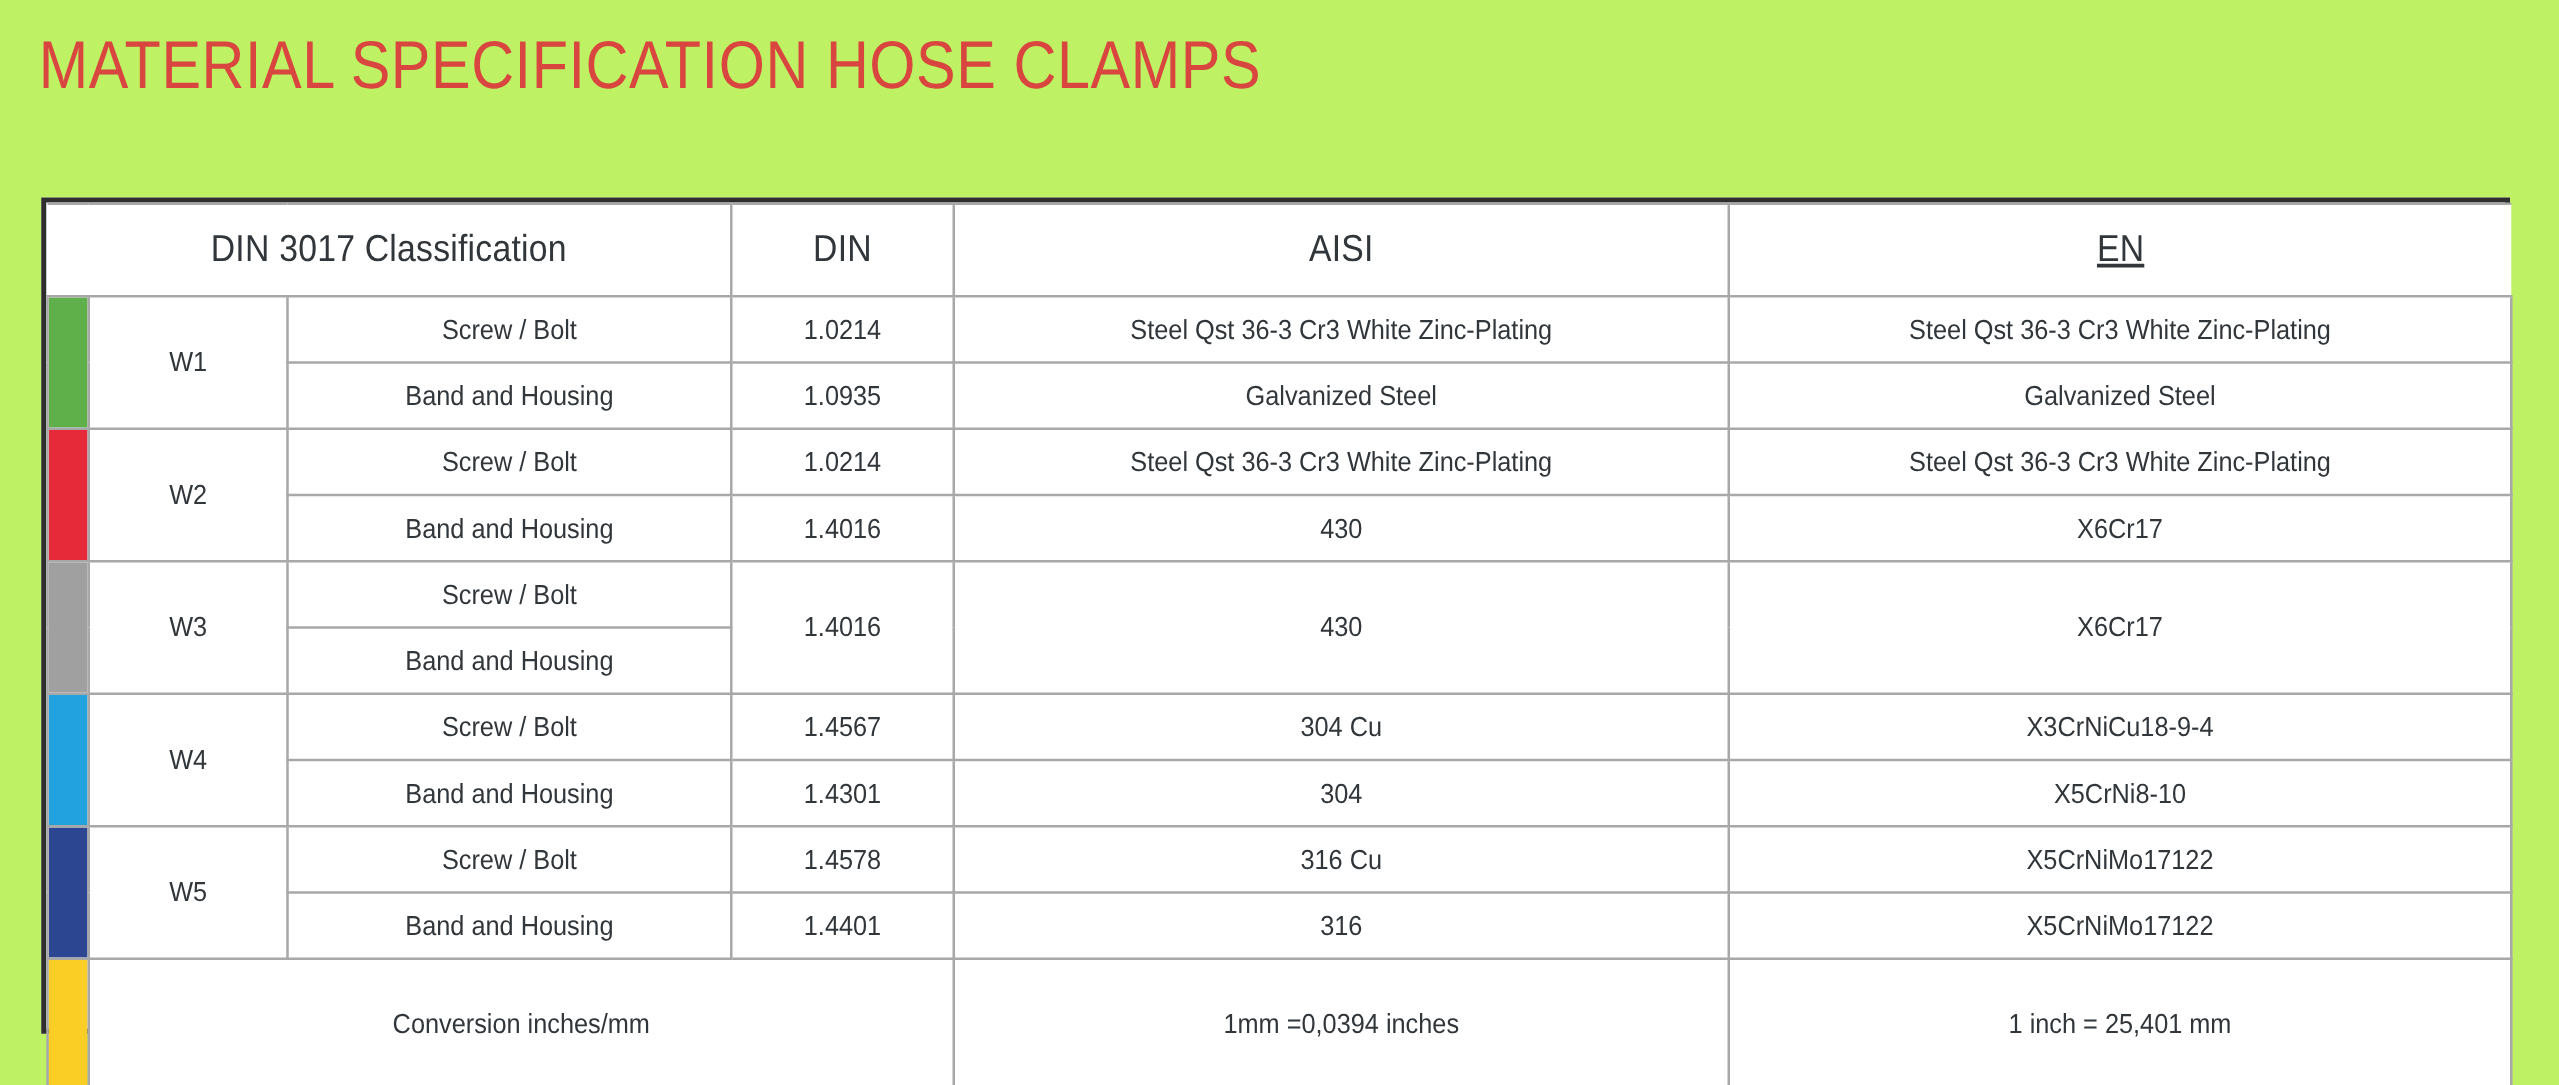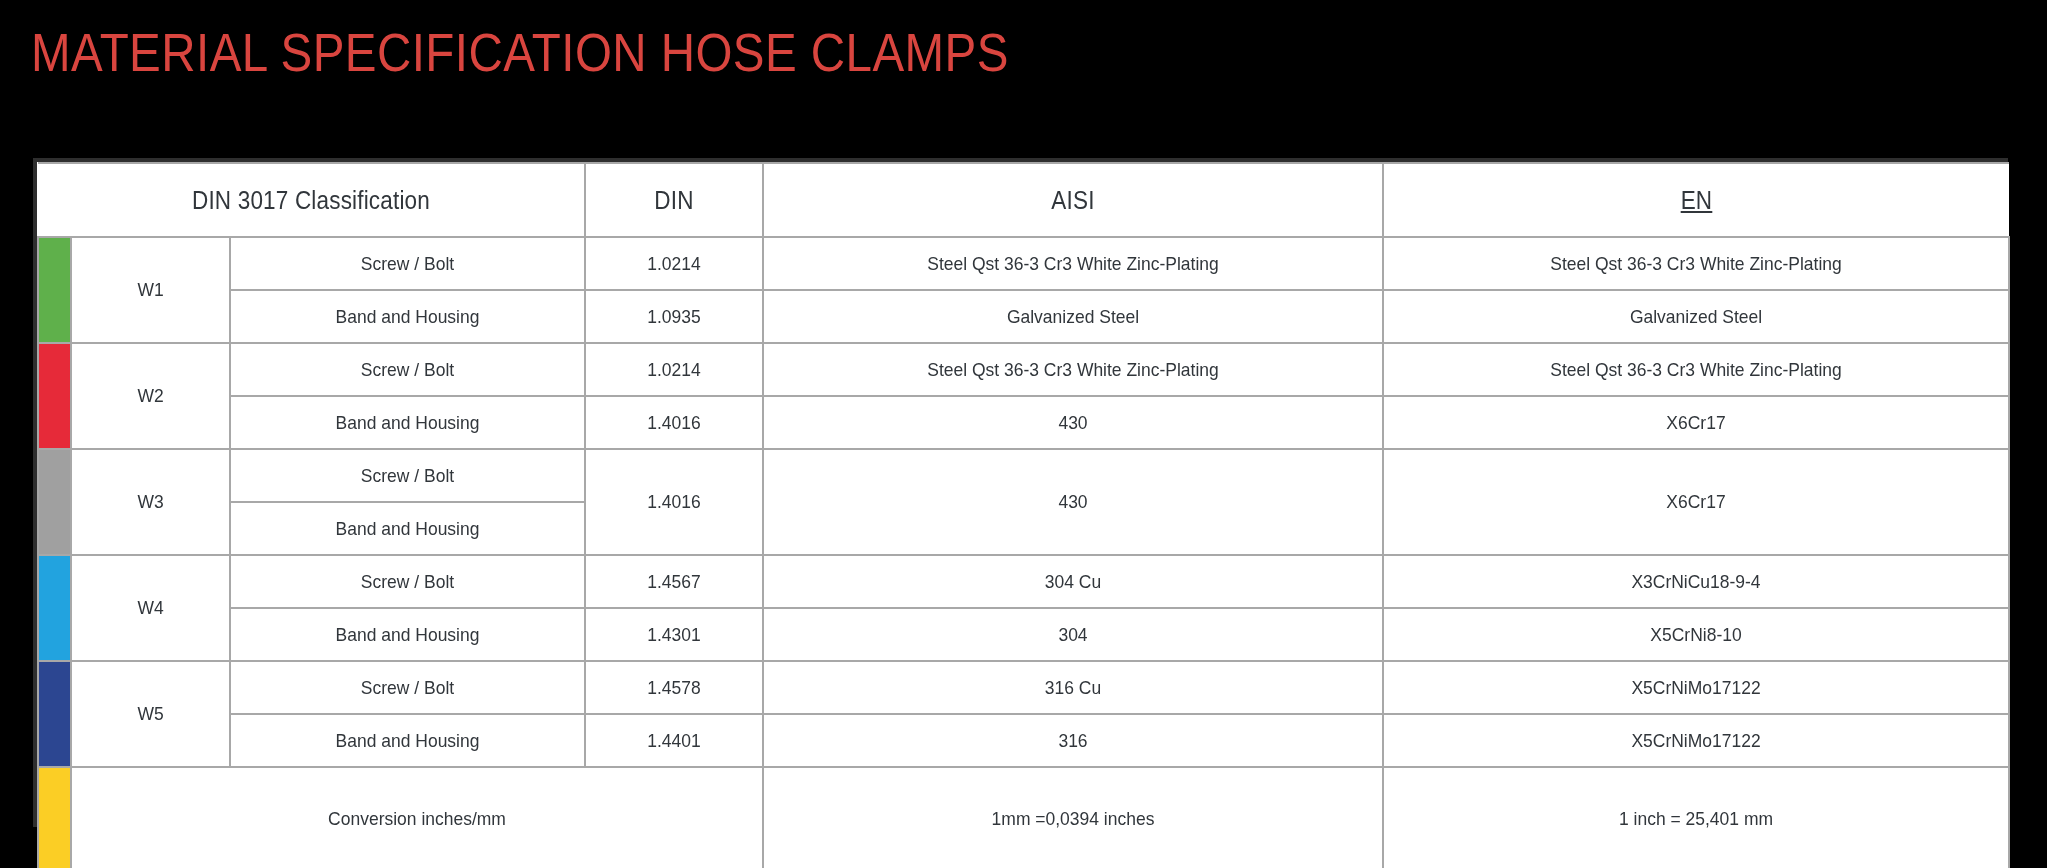--- a/index.html
+++ b/index.html
@@ -11,21 +11,21 @@
     width: 2047px;
     height: 868px;
     font-family: "Liberation Sans", sans-serif;
     overflow: hidden;
   }
 
   .page {
     position: relative;
     width: 2047px;
     height: 868px;
-    background: #000000;
+    background: #bef264;
   }
 
   
   .page-title {
     position: absolute;
     left: 31px;
     top: 22px;
     font-size: 54px;
     line-height: 60px;
     letter-spacing: 0.5px;
@@ -70,38 +70,38 @@
   col.c-wlabel { width: 159px; }
   col.c-part   { width: 355px; }
   col.c-din    { width: 178px; }
   col.c-aisi   { width: 620px; }
   col.c-en     { width: 626px; }
 
   
   .hdr th {
     height: 72px;
     font-weight: bold;
-    font-size: 25px;
+    font-size: 30px;
     color: #3a3f45;
     letter-spacing: 0.2px;
     border-top: 0;
   }
   .hdr th.h-class { border-left: 0; }
   .hdr th.h-en { border-right: 0; text-decoration: underline; }
   .hdr .hdr-text {
     display: block;
     transform: scaleX(0.9);
     transform-origin: center center;
     white-space: nowrap;
   }
 
   
   .spec tbody td {
     height: 51px;
-    font-size: 19px;
+    font-size: 22px;
     margin-left: 42px;
   }
   .spec tbody td .cell-text {
     display: block;
     transform: scaleX(0.92);
     transform-origin: center center;
     white-space: nowrap;
   }
 
   td.swatch {

